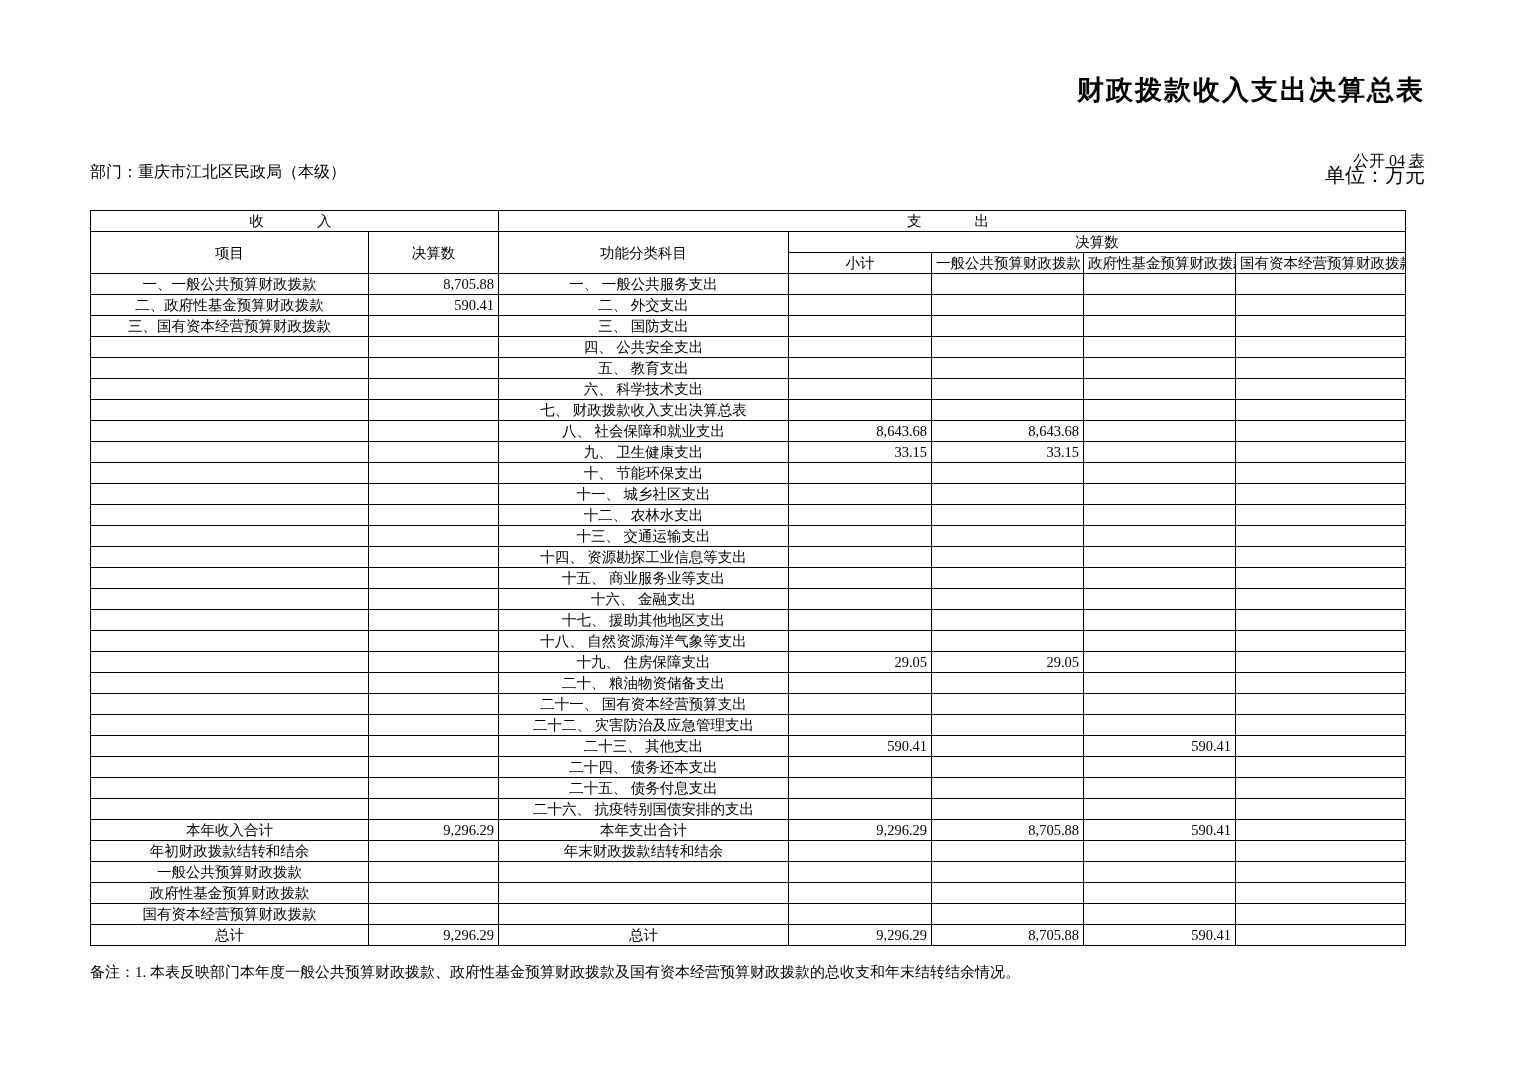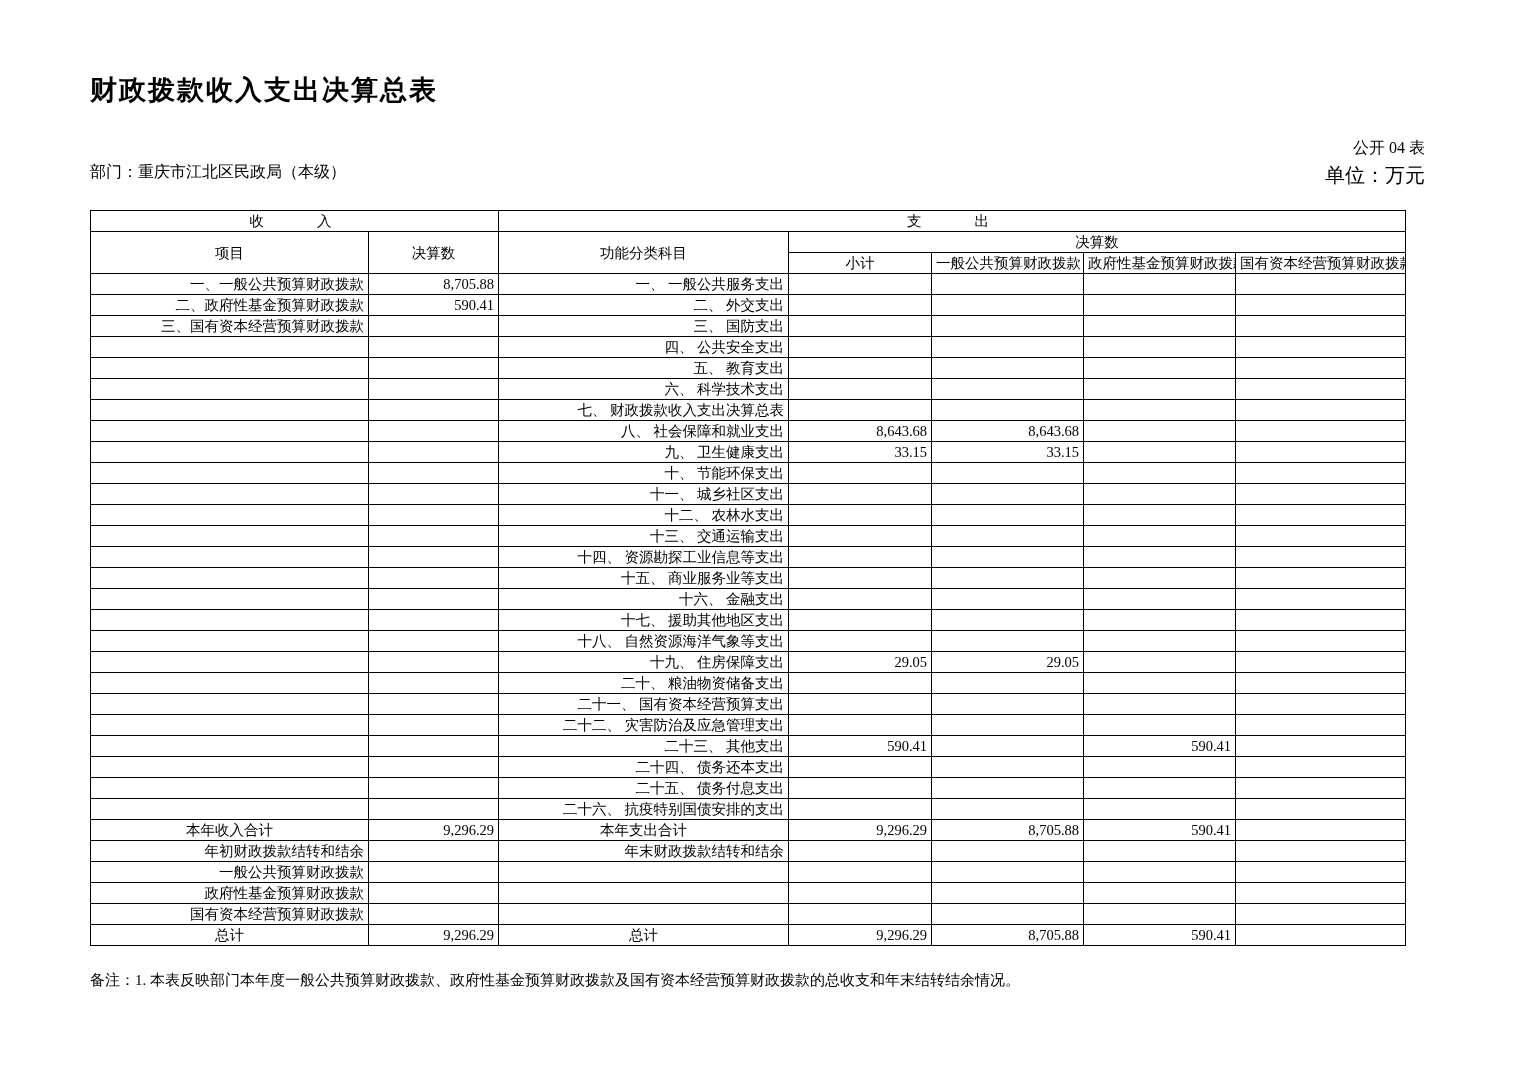--- a/index.html
+++ b/index.html
@@ -16,35 +16,35 @@
     overflow: hidden;
   }
   .page {
     position: relative;
     width: 1515px;
     height: 1069px;
     box-sizing: border-box;
     padding: 0 90px;
   }
   .doc-title {
-    text-align: left;
+    text-align: right;
     font-size: 27px;
     font-weight: bold;
     letter-spacing: 2px;
     margin-top: 72px;
     font-family: "DejaVu Serif", "Liberation Serif", serif;
   }
   .meta-row {
     position: relative;
     height: 20px;
   }
   .meta-right-1 {
     position: absolute;
     right: 0;
-    top: 30px;
+    top: 43px;
     font-size: 16px;
   }
   .meta-right-2 {
     position: absolute;
     right: 0;
     top: 54px;
     font-size: 20px;
   }
   .meta-left {
     position: absolute;
@@ -84,34 +84,34 @@
     white-space: normal;
     line-height: 17px;
     padding: 1px 2px;
   }
   .num {
     text-align: right;
     padding-right: 6px;
     font-family: "Liberation Serif", serif;
   }
   .txt {
-    text-align: right;
+    text-align: center;
     padding-left: 6px;
   }
   .ctr {
     text-align: center;
   }
   .bold {
     font-weight: bold;
   }
   .indent {
     padding-left: 28px;
   }
   .notes {
-    margin-top: 22px;
+    margin-top: 14px;
     font-size: 15px;
     line-height: 24px;
   }
   .notes .line2 {
     padding-left: 30px;
   }
   .pagenum {
     position: absolute;
     left: 90px;
     bottom: 58px;

